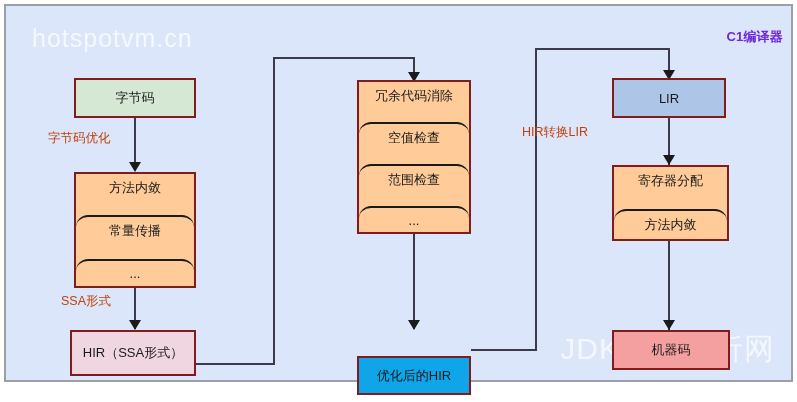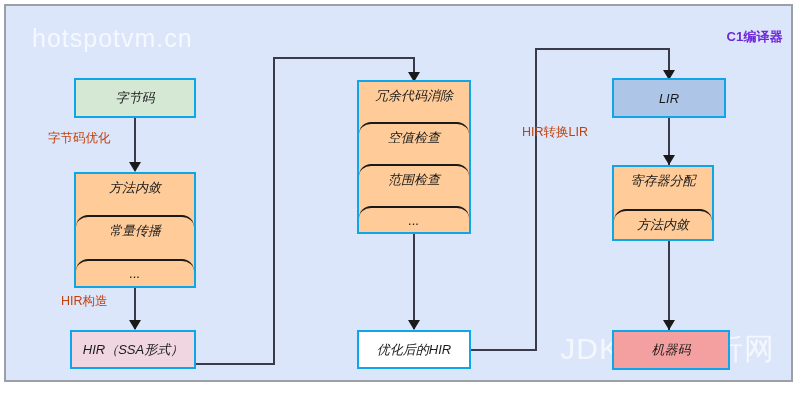--- a/index.html
+++ b/index.html
@@ -68,44 +68,43 @@
     right: 8px;
     bottom: 2px;
     font-size: 30px;
     letter-spacing: 1px;
     color: rgba(255,255,255,0.68);
   }
   
   .node {
     position: absolute;
     box-sizing: border-box;
-    border: 2px solid #0ea5e9;
+    border: 2px solid #7f1d1d;
     display: flex;
     flex-direction: column;
     z-index: 3;
-    font-style: italic;
   }
   .node .cell {
     flex: 1 1 auto;
     display: flex;
     align-items: center;
     justify-content: center;
     font-size: 13px;
     color: #1a1a1a;
     box-sizing: border-box;
     white-space: nowrap;
   }
   .node .cell + .cell {
     border-top: 2px solid #1a1a1a;
     border-radius: 12px;
   }
   .fill-green  { background: #d5e8d4; }
   .fill-orange { background: #ffcc99; gap: 13px; }
   .fill-pink   { background: #f0d6e0; }
-  .fill-lime   { background: #ffffff; }
+  .fill-lime   { background: #0ea5e9; margin-top: 26px; }
   .fill-blue   { background: #adc5e7; }
   .fill-red    { background: #f5a0a0; }
 
   
   .edge-v, .edge-h {
     position: absolute;
     background: #3a3a4a;
     z-index: 1;
   }
   .edge-v { width: 2px; }
@@ -140,21 +139,21 @@
     <div class="watermark" id="watermark-top">hotspotvm.cn</div>
 
     <div id="diagram-title">C1编译器</div>
 
     <div class="edge-v" style="left:120px; top:103px; height:48px;"></div>
     <div class="arrow-down" style="left:115px; top:148px;"></div>
     <div class="edge-label" style="left:34px; top:116px;">字节码优化</div>
 
     <div class="edge-v" style="left:120px; top:273px; height:42px;"></div>
     <div class="arrow-down" style="left:115px; top:306px;"></div>
-    <div class="edge-label" style="left:47px; top:279px;">HIR构造</div>
+    <div class="edge-label" style="left:47px; top:279px;">SSA形式</div>
 
     <div class="edge-h" style="left:182px; top:349px; width:78px;"></div>
     <div class="edge-v" style="left:259px; top:43px; height:308px;"></div>
     <div class="edge-h" style="left:259px; top:43px; width:142px;"></div>
     <div class="edge-v" style="left:399px; top:43px; height:22px;"></div>
     <div class="arrow-down" style="left:394px; top:58px;"></div>
 
     <div class="edge-v" style="left:399px; top:219px; height:96px;"></div>
     <div class="arrow-down" style="left:394px; top:306px;"></div>
 
@@ -174,40 +173,40 @@
     <div class="node fill-green" style="left:60px; top:64px; width:122px; height:40px;">
       <div class="cell">字节码</div>
     </div>
 
     <div class="node fill-orange" style="left:60px; top:158px; width:122px; height:116px;">
       <div class="cell">方法内敛</div>
       <div class="cell">常量传播</div>
       <div class="cell">...</div>
     </div>
 
-    <div class="node fill-pink" style="left:56px; top:316px; width:126px; height:39px;">
+    <div class="node fill-pink" style="left:56px; top:316px; width:126px; height:46px;">
       <div class="cell">HIR（SSA形式）</div>
     </div>
 
     <div class="node fill-orange" style="left:343px; top:66px; width:114px; height:154px;">
       <div class="cell">冗余代码消除</div>
       <div class="cell">空值检查</div>
       <div class="cell">范围检查</div>
       <div class="cell">...</div>
     </div>
 
     <div class="node fill-lime" style="left:343px; top:316px; width:114px; height:39px;">
       <div class="cell">优化后的HIR</div>
     </div>
 
     <div class="node fill-blue" style="left:598px; top:64px; width:114px; height:40px;">
       <div class="cell">LIR</div>
     </div>
 
-    <div class="node fill-orange" style="left:598px; top:151px; width:102px; height:76px;">
+    <div class="node fill-orange" style="left:598px; top:151px; width:117px; height:76px;">
       <div class="cell">寄存器分配</div>
       <div class="cell">方法内敛</div>
     </div>
 
     <div class="node fill-red" style="left:598px; top:316px; width:118px; height:40px;">
       <div class="cell">机器码</div>
     </div>
 
     <div class="watermark" id="watermark-bottom">JDK源码剖析网</div>
 

